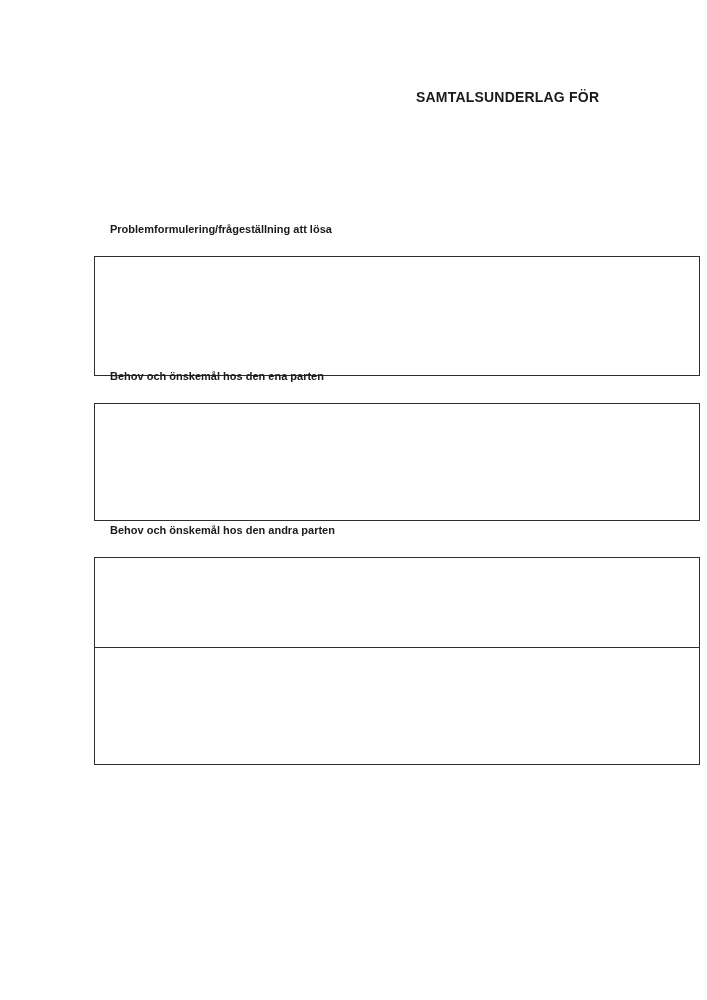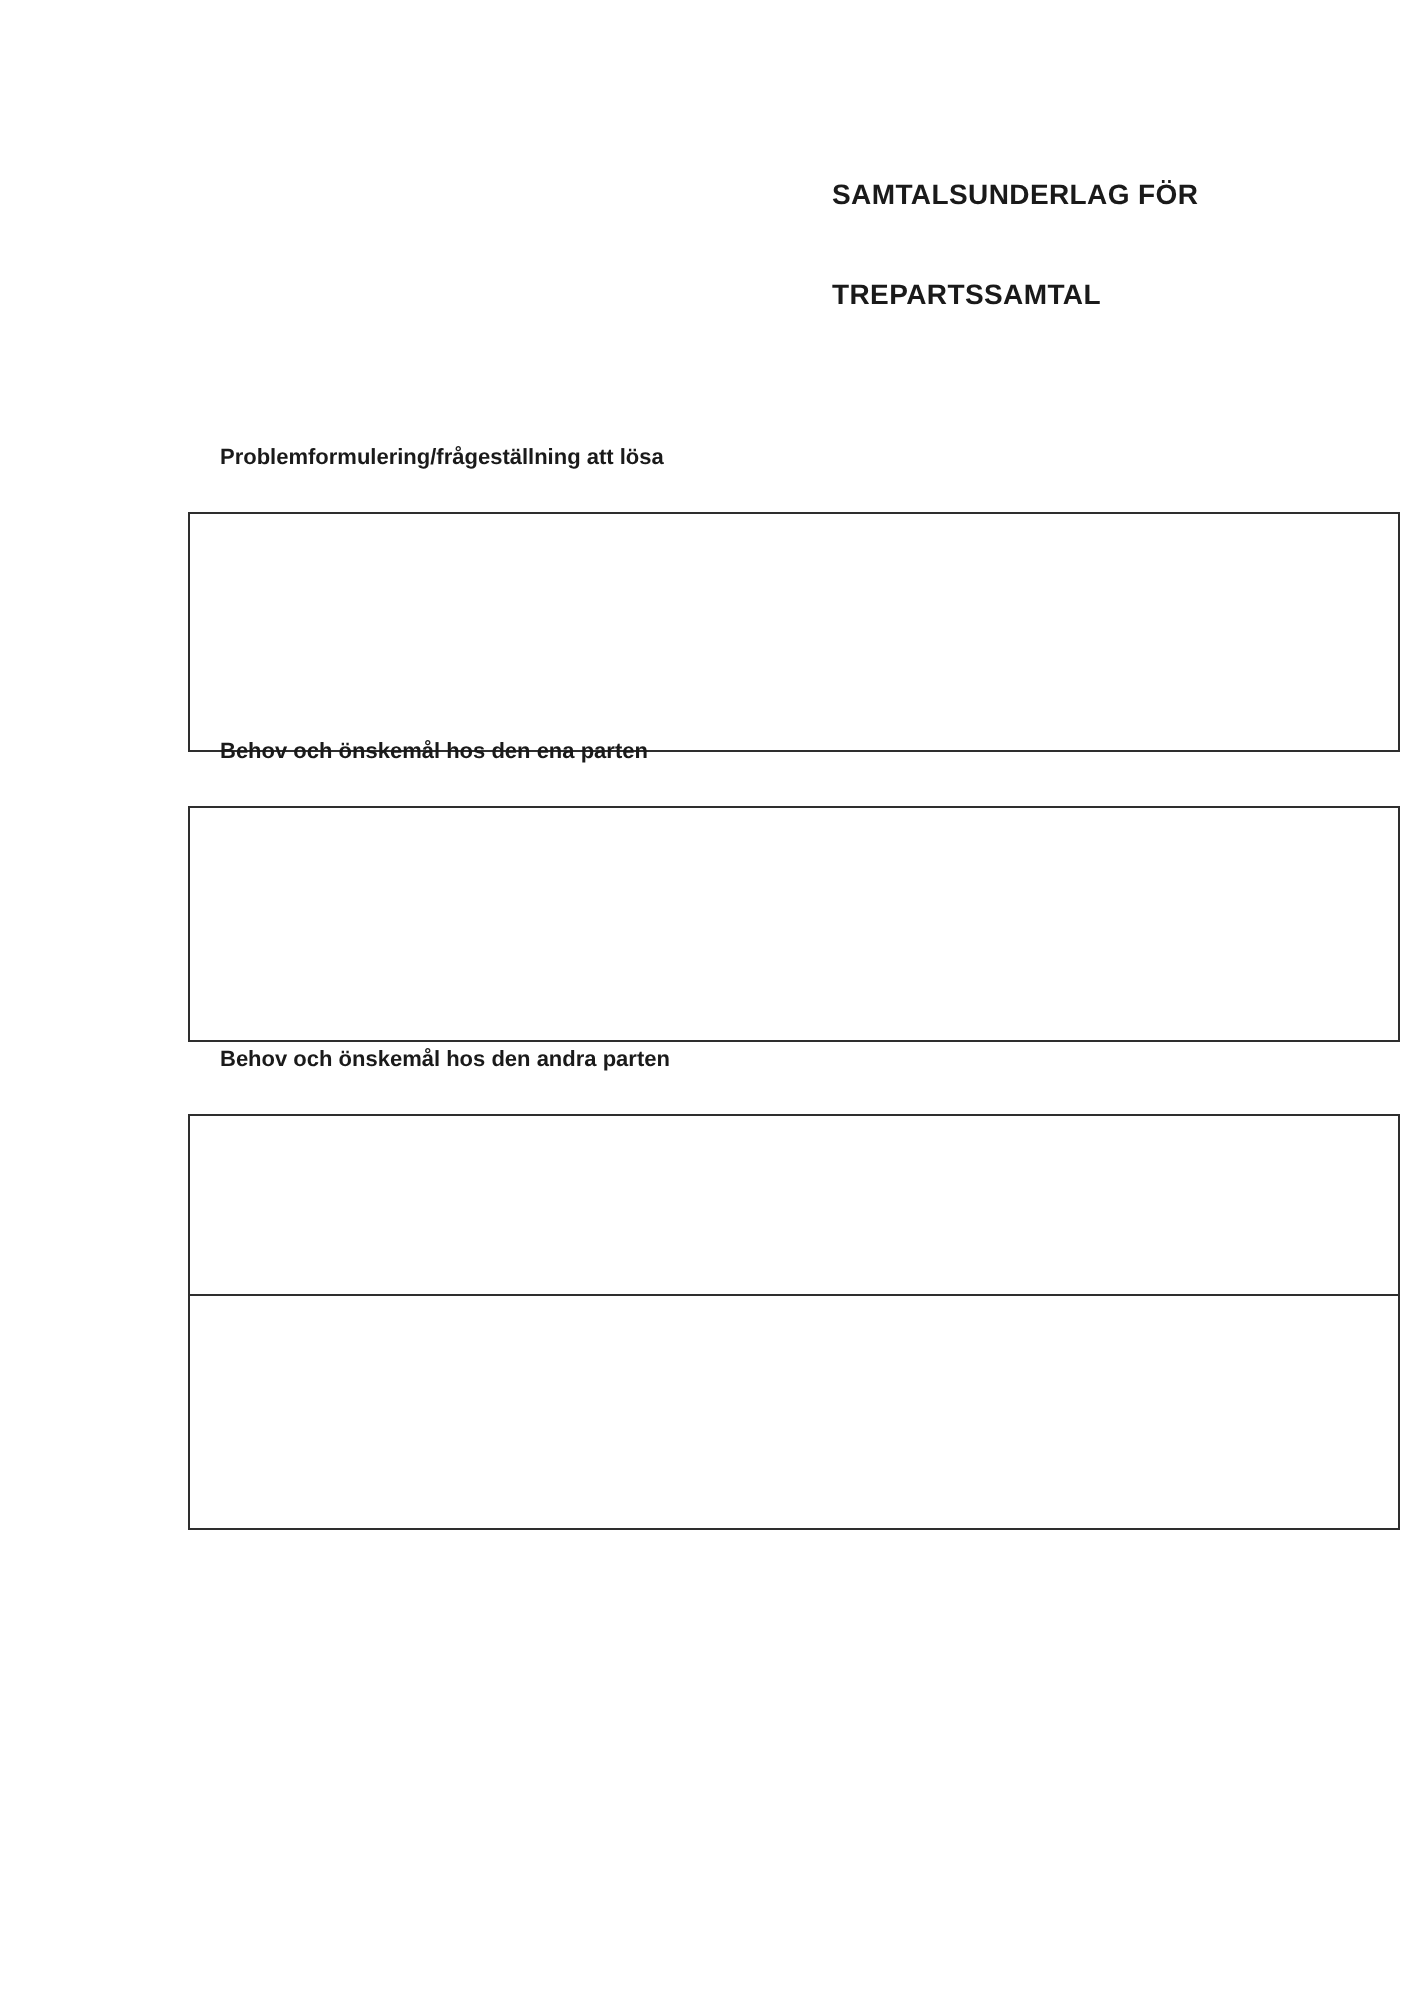--- a/index.html
+++ b/index.html
@@ -75,21 +75,20 @@
   .doc-footer .page-num { font-weight: bold; }
   .doc-footer .page-total { font-weight: normal; }
 </style>
 </head>
 <body>
 
 <div class="page">
 
   <div class="doc-header">
     <div class="doc-title">SAMTALSUNDERLAG FÖR</div>
-    <div class="doc-title">TREPARTSSAMTAL</div>
   </div>
 
   <div class="form-section section-1">
     <div class="field-label">Problemformulering/frågeställning att lösa</div>
     <div class="field-box"></div>
   </div>
 
   <div class="form-section section-2">
     <div class="field-label">Behov och önskemål hos den ena parten</div>
     <div class="field-box"></div>

